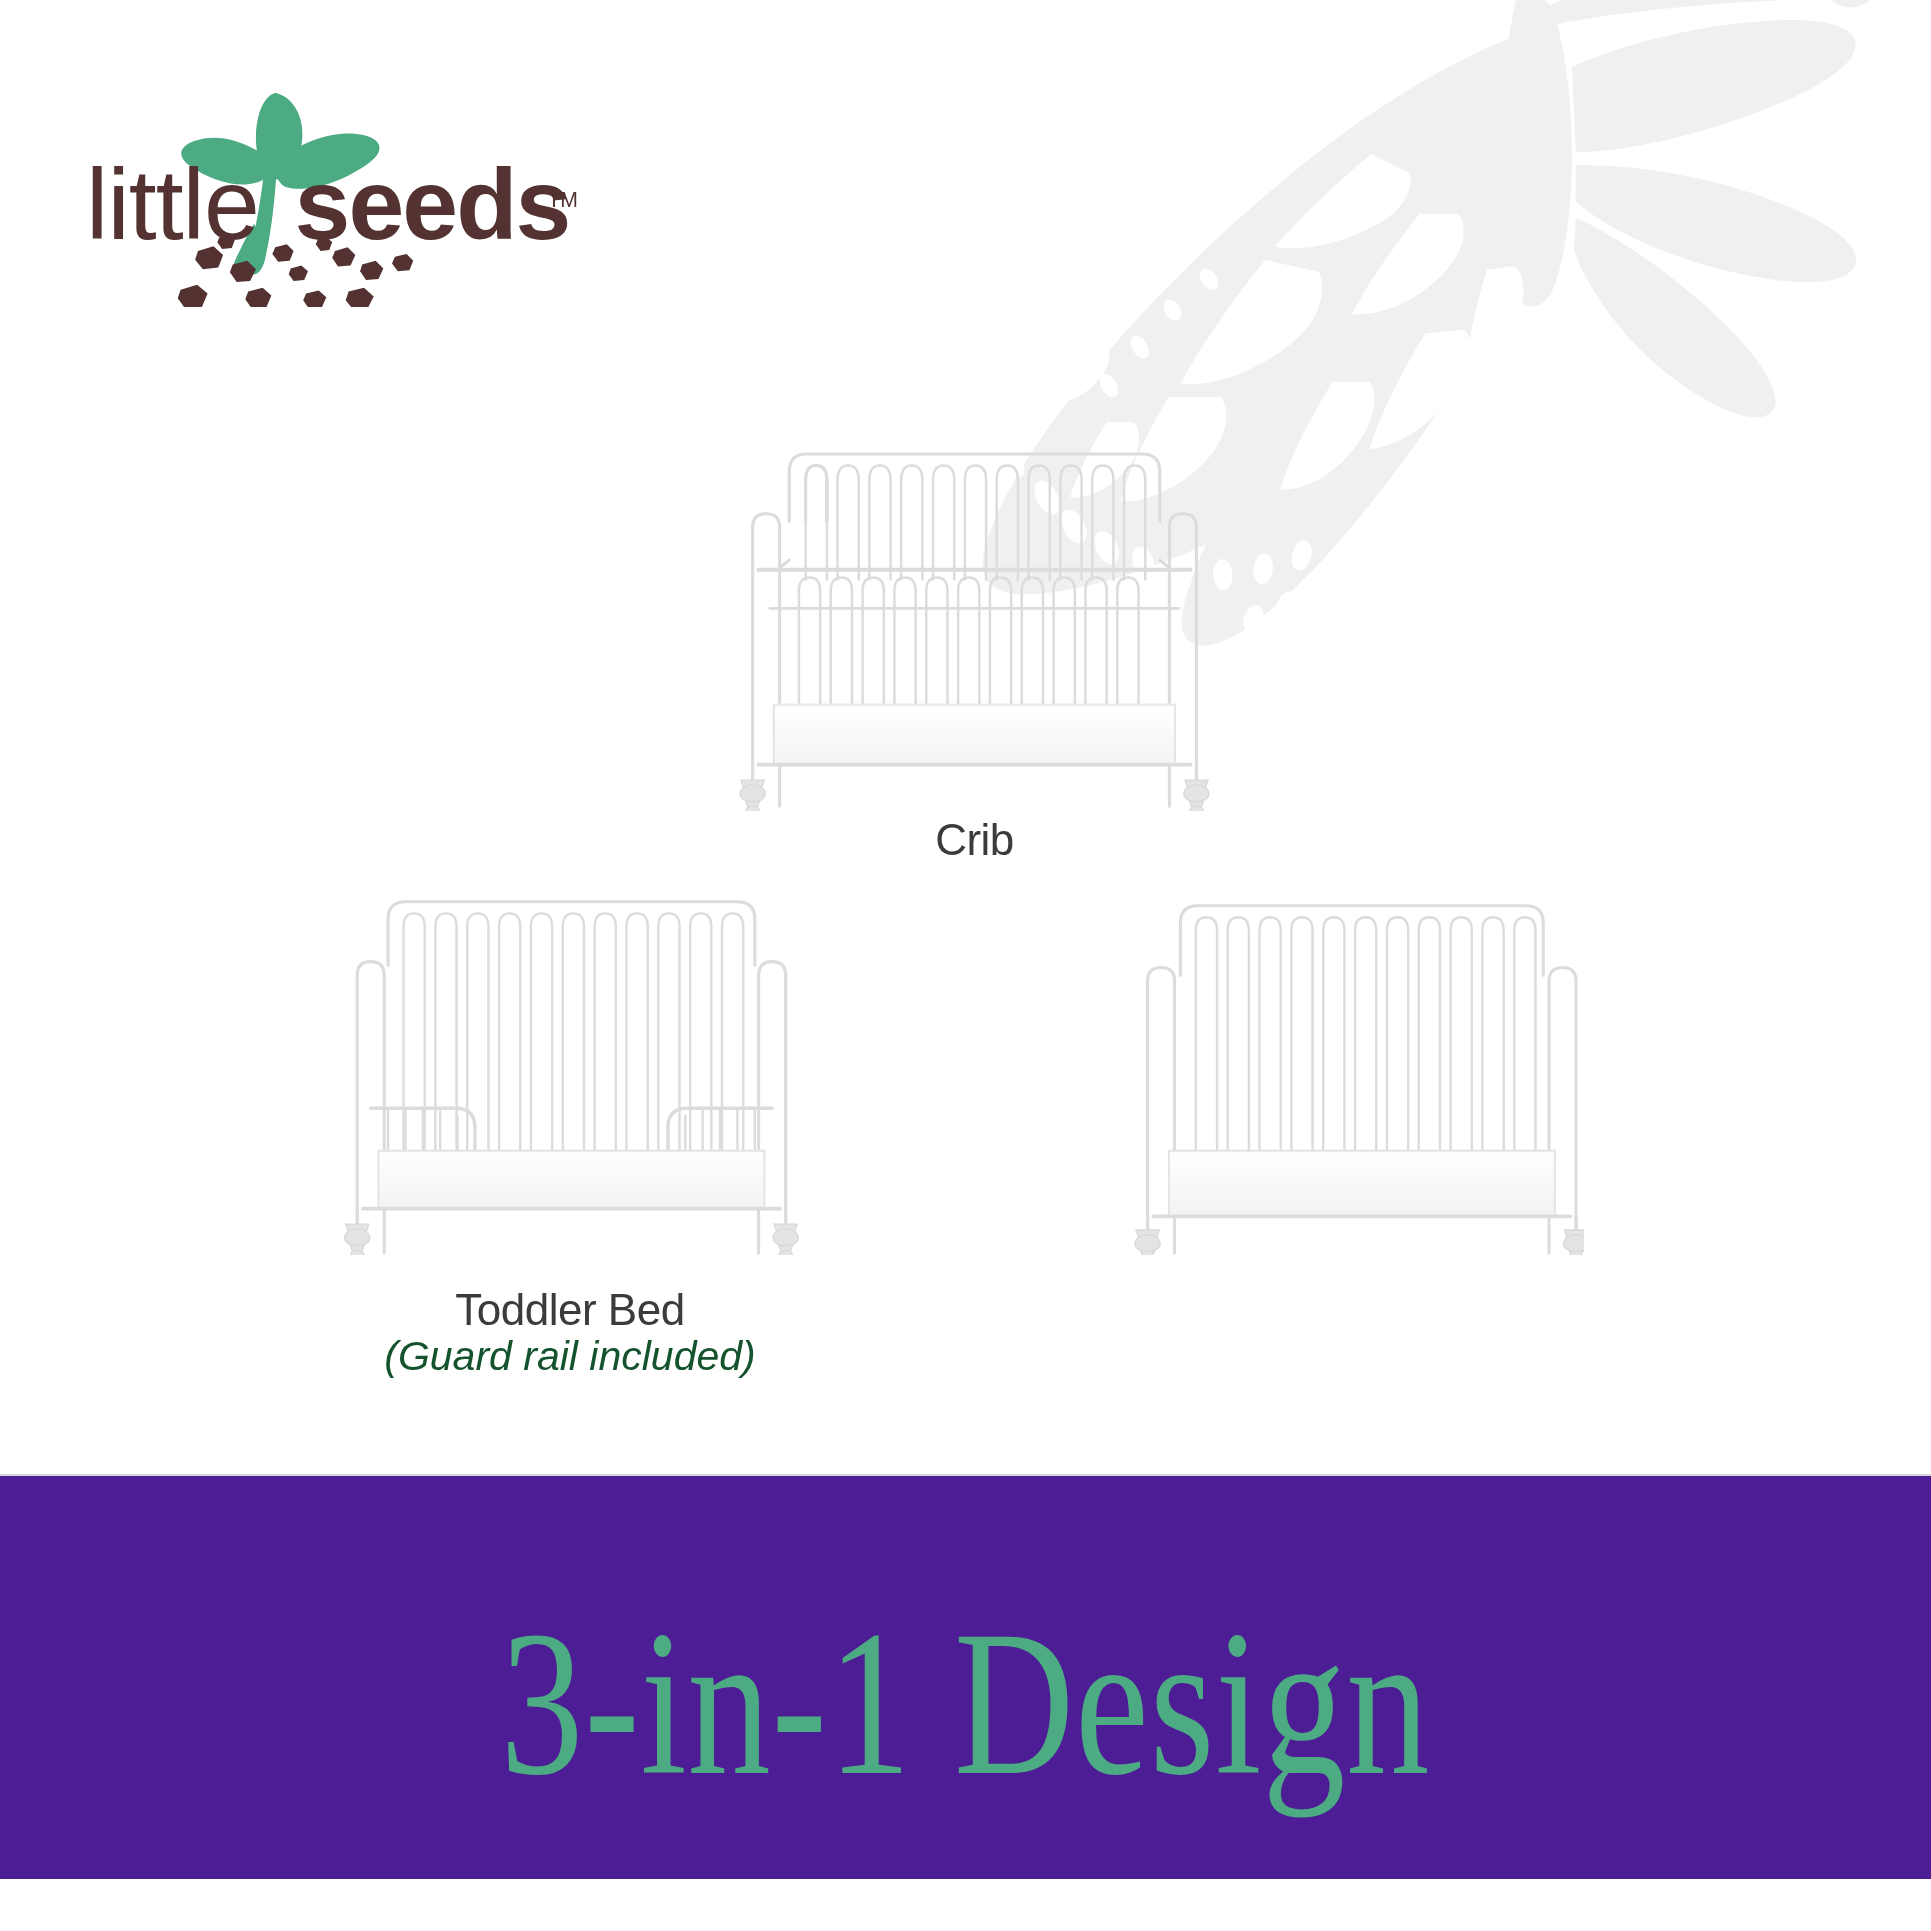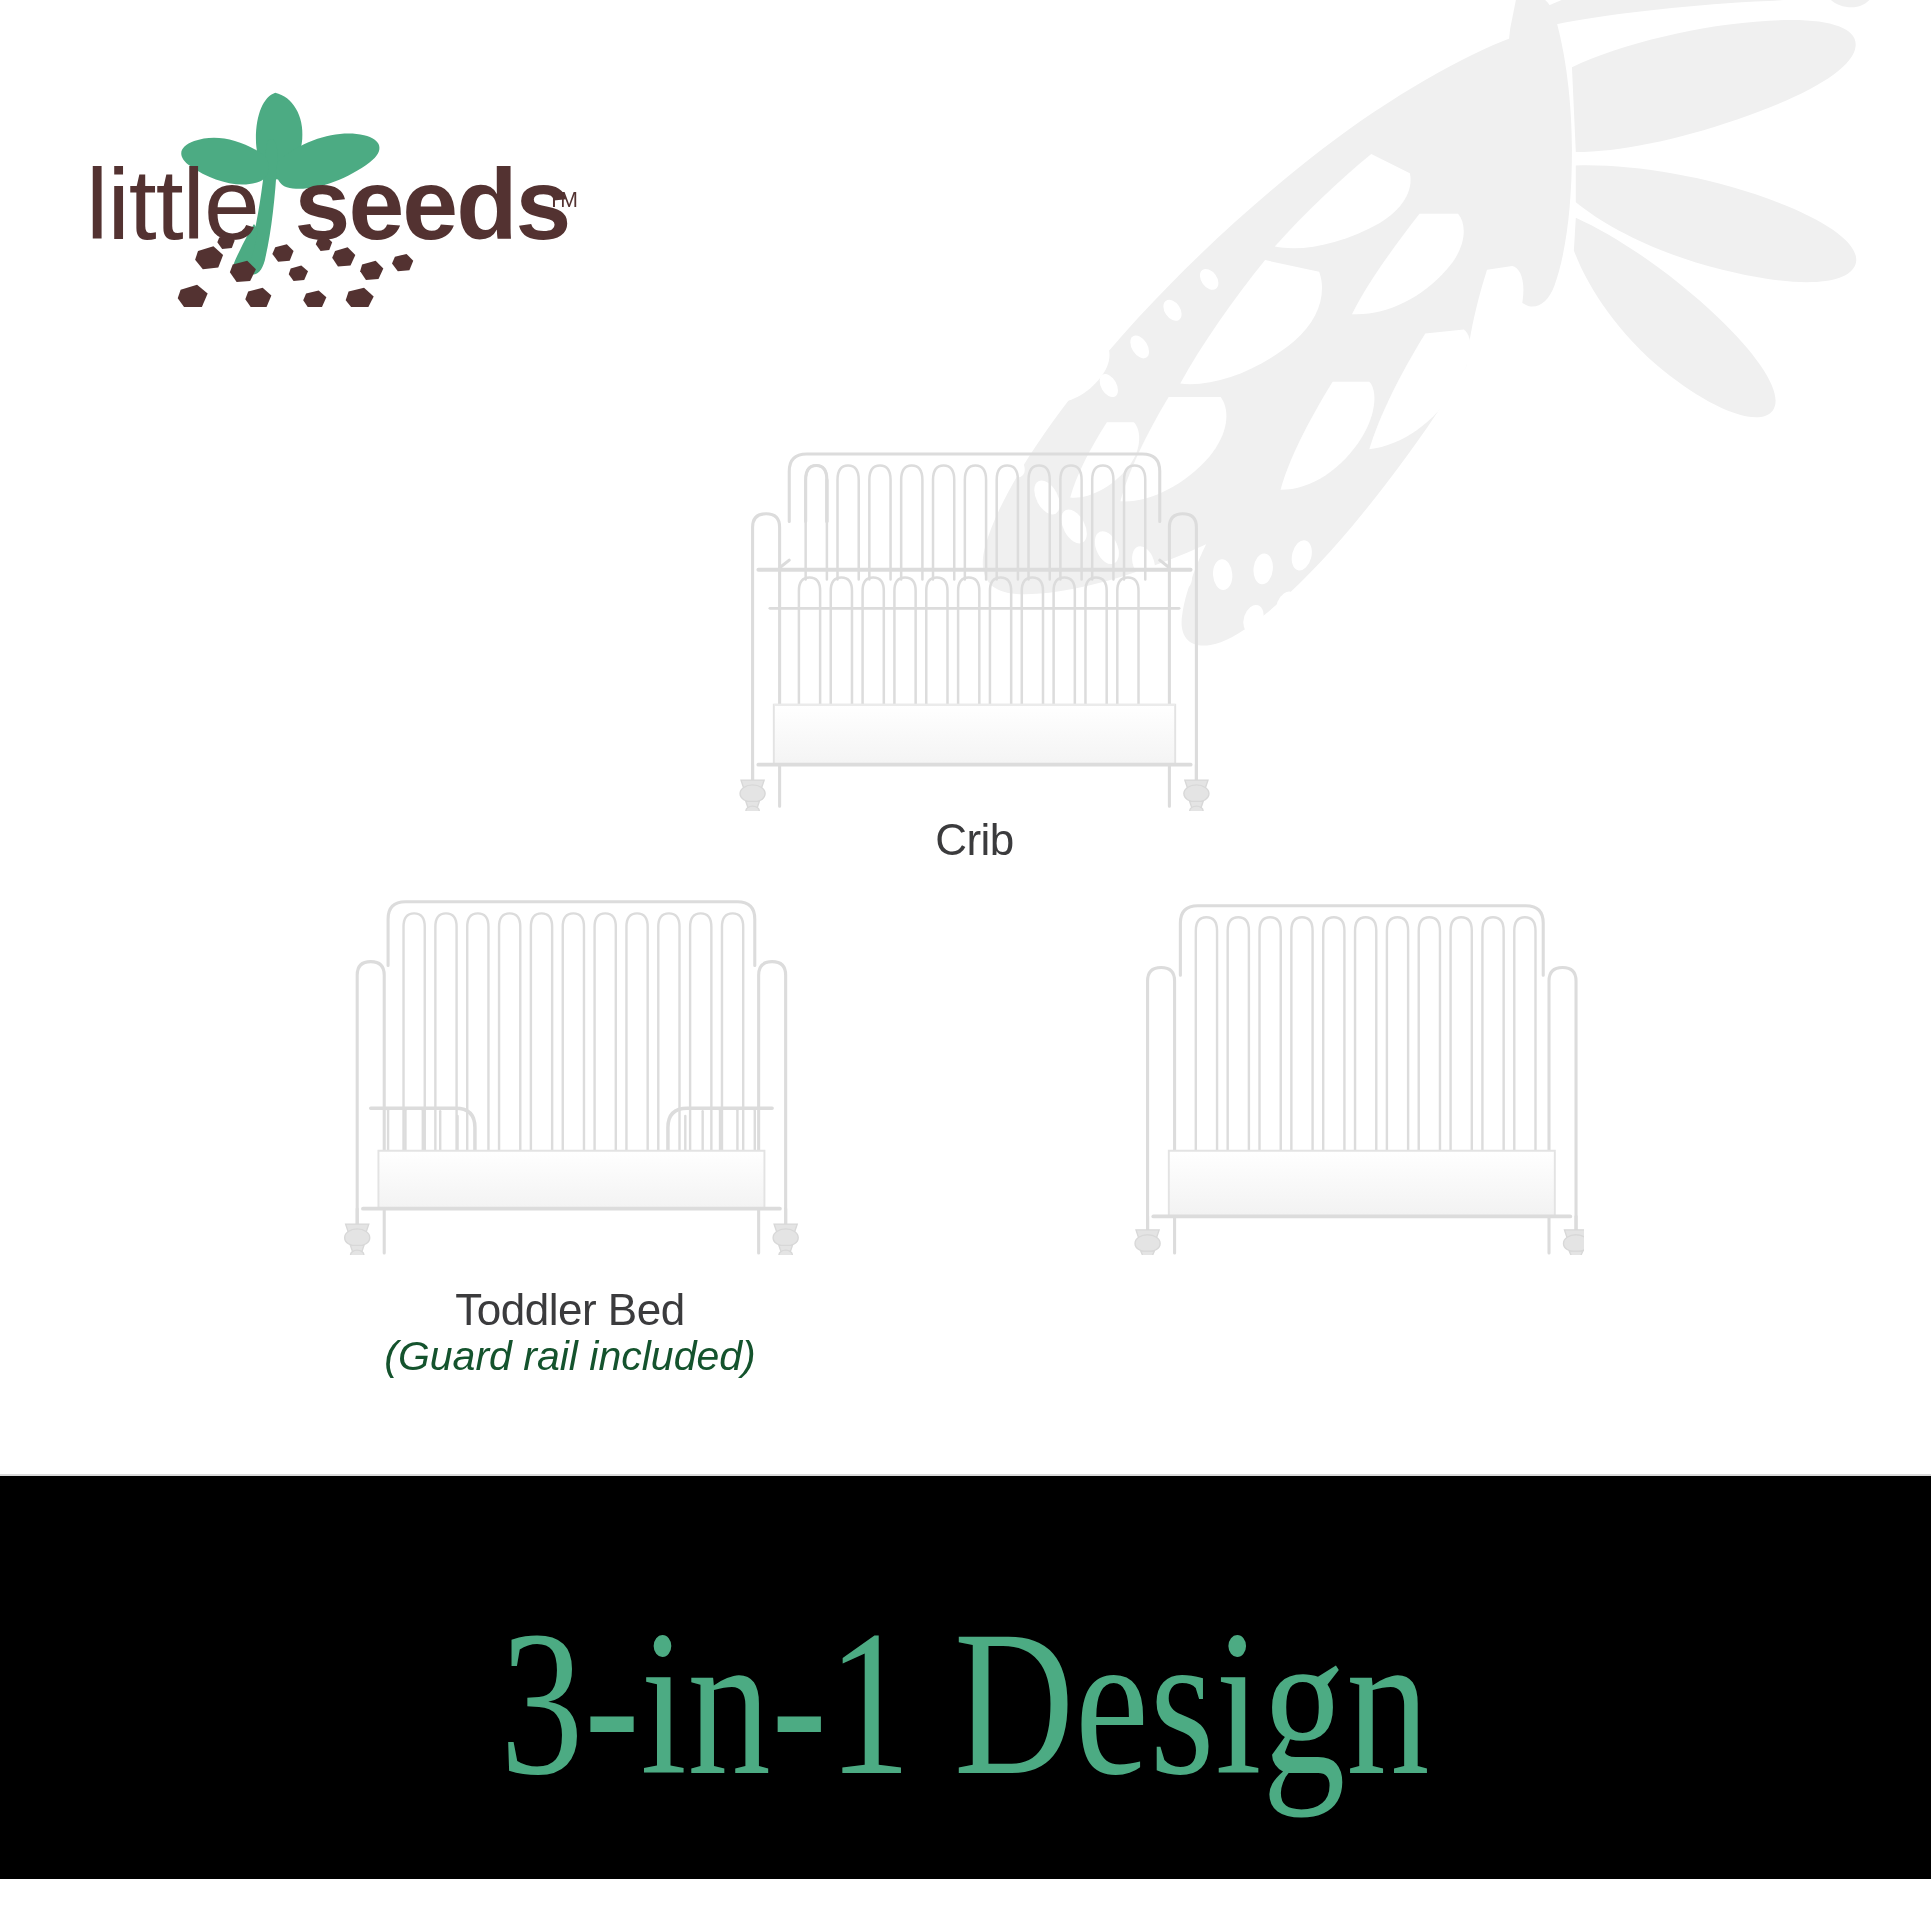--- a/index.html
+++ b/index.html
@@ -75,21 +75,21 @@
   #daybed-figure   { left: 1101px; top: 869px; }
   #daybed-caption  { left: 1072px; top: 1276px; width: 541px; }
 
   
   #bottom-banner {
     position: absolute;
     left: 0;
     top: 1474px;
     width: 1931px;
     height: 405px;
-    background: #000000;
+    background: #4c1d95;
     border-top: 2.9px solid #d8d8d8;
     box-sizing: border-box;
   }
   #banner-headline {
     position: absolute;
     left: 0;
     top: 0;
     width: 1931px;
     height: 454px;
     display: flex;

